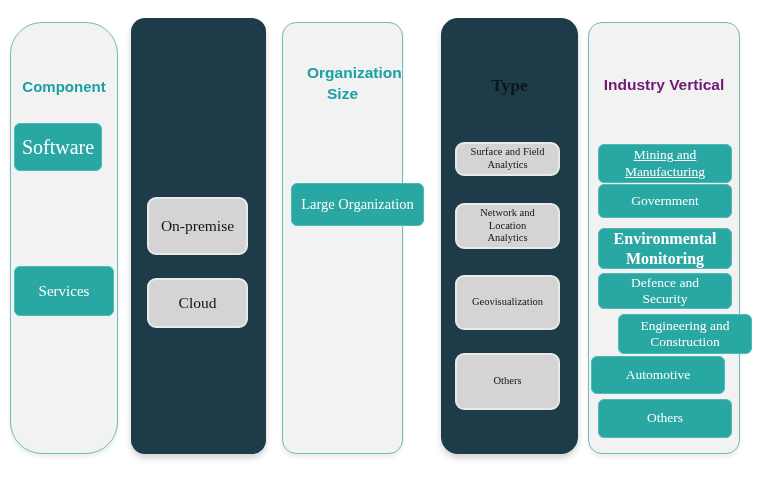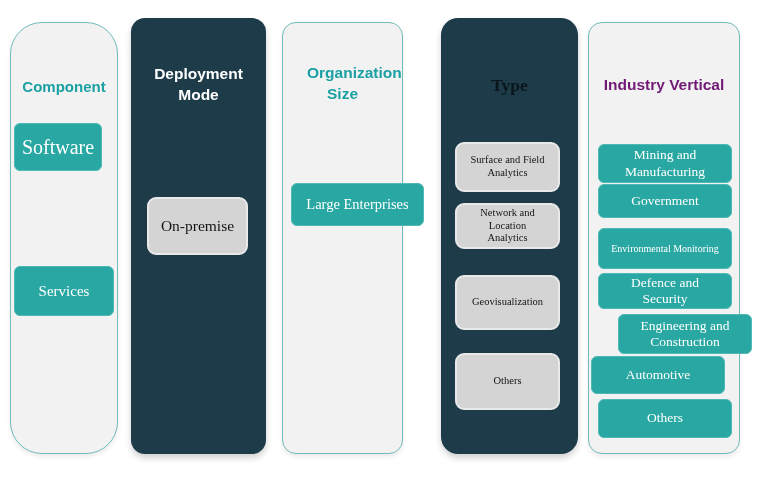--- a/index.html
+++ b/index.html
@@ -67,41 +67,41 @@
 
 <div class="canvas">
 
   <div class="col light" style="left:10px; top:22px; width:108px; height:432px;border-radius:32px;">
     <div class="col-title teal" style="top:54px; font-size:15px;">Component</div>
     <div class="item teal" style="left:3px; width:88px; top:100px; height:48px; font-size:20px;">Software</div>
     <div class="item teal" style="left:3px; width:100px; top:196px; height:50px; font-size:15px;margin-top:47px;">Services</div>
   </div>
 
   <div class="col dark" style="left:131px; top:18px; width:135px; height:436px;">
-    <div class="col-title white" style="top:46px; font-size:15.5px; padding:0 12px;">Deployment Mode</div>
     <div class="item gray" style="left:16px; width:101px; top:179px; height:58px; font-size:15.5px;">On-premise</div>
+    <div class="item gray" style="left:16px; width:101px; top:260px; height:50px; font-size:15.5px;">Cloud</div>
   </div>
 
   <div class="col light" style="left:282px; top:22px; width:121px; height:432px;">
     <div class="col-title teal" style="top:40px; font-size:15.5px; padding:0 24px;">Organization Size</div>
-    <div class="item teal" style="left:8px; width:133px; top:160px; height:43px; font-size:14.5px;">Large Enterprises</div>
+    <div class="item teal" style="left:8px; width:133px; top:160px; height:43px; font-size:14.5px;">Large Organization</div>
   </div>
 
   <div class="col dark" style="left:441px; top:18px; width:137px; height:436px;border-radius:17px;">
     <div class="col-title serif-dark" style="top:56px; font-size:17.5px;">Type</div>
-    <div class="item gray" style="left:14px; width:105px; top:124px; height:50px; font-size:10.5px; padding:0 9px;">Surface and Field Analytics</div>
+    <div class="item gray" style="left:14px; width:105px; top:124px; height:34px; font-size:10.5px; padding:0 9px;">Surface and Field Analytics</div>
     <div class="item gray" style="left:14px; width:105px; top:185px; height:46px; font-size:10.5px; padding:4px 16px;">Network and Location Analytics</div>
     <div class="item gray" style="left:14px; width:105px; top:257px; height:55px; font-size:10.5px; padding:0 2px;">Geovisualization</div>
     <div class="item gray" style="left:14px; width:105px; top:335px; height:57px; font-size:10.5px;">Others</div>
   </div>
 
   <div class="col light" style="left:588px; top:22px; width:152px; height:432px;">
     <div class="col-title black" style="top:52px; font-size:15.5px;">Industry Vertical</div>
-    <div class="item teal" style="left:9px; width:134px; top:121px; height:39px; font-size:13.5px; padding:0 12px;">Mining and Manufacturing</div>
+    <div class="item teal" style="left:9px; width:134px; top:121px; height:39px; font-size:13.5px; padding:0 12px;text-decoration:underline;">Mining and Manufacturing</div>
     <div class="item teal" style="left:9px; width:134px; top:161px; height:34px; font-size:13.5px;">Government</div>
-    <div class="item teal" style="left:9px; width:134px; top:205px; height:41px; font-size:10px; padding:0 12px;">Environmental Monitoring</div>
+    <div class="item teal" style="left:9px; width:134px; top:205px; height:41px; font-size:16px; padding:0 12px;font-weight:bold;">Environmental Monitoring</div>
     <div class="item teal" style="left:9px; width:134px; top:250px; height:36px; font-size:13.5px; padding:0 18px;">Defence and Security</div>
     <div class="item teal" style="left:9px; width:134px; top:291px; height:40px; font-size:13.5px; padding:0 10px;margin-left:20px;">Engineering and Construction</div>
     <div class="item teal" style="left:2px; width:134px; top:333px; height:38px; font-size:13.5px;">Automotive</div>
     <div class="item teal" style="left:9px; width:134px; top:376px; height:39px; font-size:13.5px;">Others</div>
   </div>
 
 </div>
 
 </body></html>

